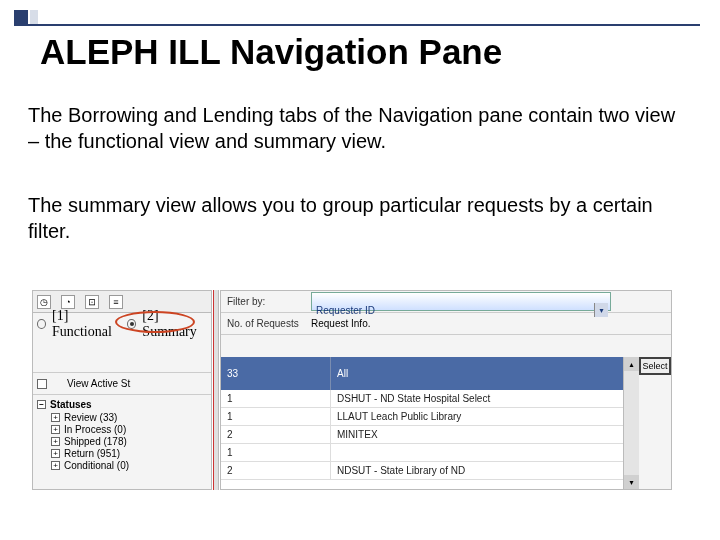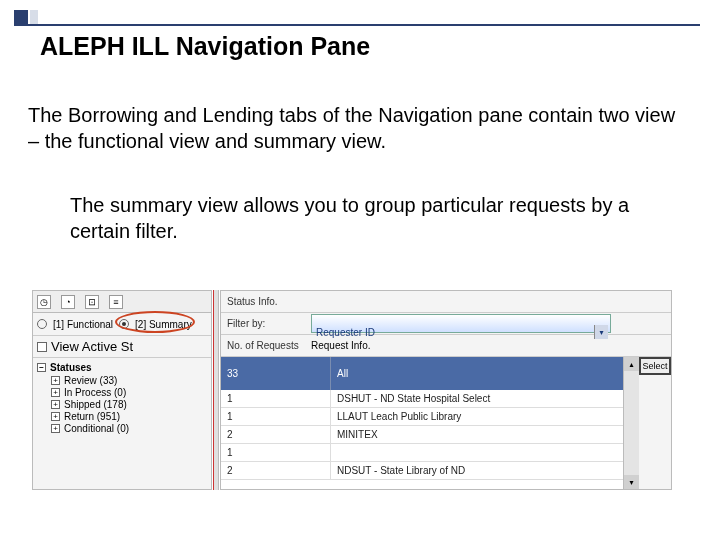--- a/index.html
+++ b/index.html
@@ -1,31 +1,31 @@
 <!DOCTYPE html>
 <html><head>
 <meta charset="utf-8">
 <style>
   * { box-sizing: border-box; margin: 0; padding: 0; }
   body { width: 720px; height: 540px; background: #fff; font-family: Arial, sans-serif; position: relative; }
   .top-accent { position: absolute; top: 10px; left: 14px; width: 14px; height: 14px; background: #2a3f6f; }
   .top-accent2 { position: absolute; top: 10px; left: 30px; width: 8px; height: 14px; background: #d7dde8; }
   .top-line { position: absolute; top: 24px; left: 14px; right: 20px; border-top: 2px solid #2a3f6f; }
-  h1 { position: absolute; top: 32px; left: 40px; font-size: 25px; font-weight: bold; color: #000; }
+  h1 { position: absolute; top: 32px; left: 40px; font-size: 35px; font-weight: bold; color: #000; }
   .para1 { position: absolute; top: 102px; left: 28px; right: 30px; font-size: 20px; line-height: 1.3; color: #000; }
-  .para2 { position: absolute; top: 192px; left: 28px; right: 30px; font-size: 20px; line-height: 1.3; color: #000; margin-left: 42px; }
+  .para2 { position: absolute; top: 192px; left: 28px; right: 30px; font-size: 20px; line-height: 1.3; color: #000; }
   .shot { position: absolute; top: 290px; left: 32px; width: 640px; height: 200px; font-family: "Tahoma", Arial, sans-serif; font-size: 11px; }
   .left-pane { position: absolute; top: 0; left: 0; width: 180px; height: 200px; background: #f4f4f4; border: 1px solid #bbb; }
   .icon-strip { height: 22px; border-bottom: 1px solid #bbb; background: #eee; display: flex; align-items: center; padding: 0 4px; gap: 10px; }
   .icon-strip span { width: 14px; height: 14px; display: inline-flex; align-items: center; justify-content: center; border: 1px solid #999; font-size: 9px; background: #fff; }
-  .radio-row { height: 22px; display: flex; align-items: center; padding: 0 4px; gap: 6px; font-size: 10px; }
+  .radio-row { height: 22px; display: flex; align-items: center; padding: 0 4px; gap: 6px; font-size: 14px; font-family: Liberation Serif, serif; }
   .radio { width: 10px; height: 10px; border: 1px solid #666; border-radius: 50%; display: inline-block; position: relative; }
   .radio.sel::after { content: ""; position: absolute; top: 2px; left: 2px; width: 4px; height: 4px; background: #333; border-radius: 50%; }
   .circled { position: absolute; top: 20px; left: 82px; width: 80px; height: 22px; border: 2px solid #cc4422; border-radius: 50%; pointer-events: none; }
-  .check-row { height: 22px; display: flex; align-items: center; padding: 0 4px; gap: 4px; font-size: 13px; border-top: 1px solid #ccc; }
+  .check-row { height: 22px; display: flex; align-items: center; padding: 0 4px; gap: 20px; font-size: 10px; border-top: 1px solid #ccc; margin-top: 37px; }
   .checkbox { width: 10px; height: 10px; border: 1px solid #666; background: #fff; }
   .tree { padding: 4px 4px; border-top: 1px solid #ccc; font-size: 10px; }
   .tree-head { display: flex; align-items: center; gap: 4px; font-weight: bold; margin-bottom: 2px; }
   .tree-toggle { width: 9px; height: 9px; border: 1px solid #666; display: inline-flex; align-items: center; justify-content: center; font-size: 8px; line-height: 1; background: #fff; }
   .tree-item { display: flex; align-items: center; gap: 4px; padding-left: 14px; margin: 1px 0; }
   .divider { position: absolute; top: 0; left: 181px; width: 6px; height: 200px; background: #e0e0e0; border-right: 1px solid #bbb; }
   .divider .red { position: absolute; top: 0; left: 0; width: 1px; height: 100%; background: #c33; }
   .right-pane { position: absolute; top: 0; left: 188px; right: 0; height: 200px; background: #f4f4f4; border: 1px solid #bbb; }
   .rp-row { height: 22px; display: flex; align-items: center; font-size: 10px; border-bottom: 1px solid #ccc; }
   .rp-label { width: 90px; padding-left: 6px; color: #333; }
@@ -104,23 +104,20 @@
         </div>
     </div>
   </div>
 
   <div class="divider">
       <div class="red"></div>
     </div>
 
   <div class="right-pane">
     <div class="rp-row">
-      <div class="rp-label">Status Info.</div>
-    </div>
-    <div class="rp-row">
       <div class="rp-label">Filter by:</div>
       <div class="rp-field">
         <div class="dropdown">
           <span>Requester ID</span>
           <span class="dd-btn">▾</span>
         </div>
       </div>
     </div>
     <div class="rp-row">
       <div class="rp-label">No. of Requests</div>

